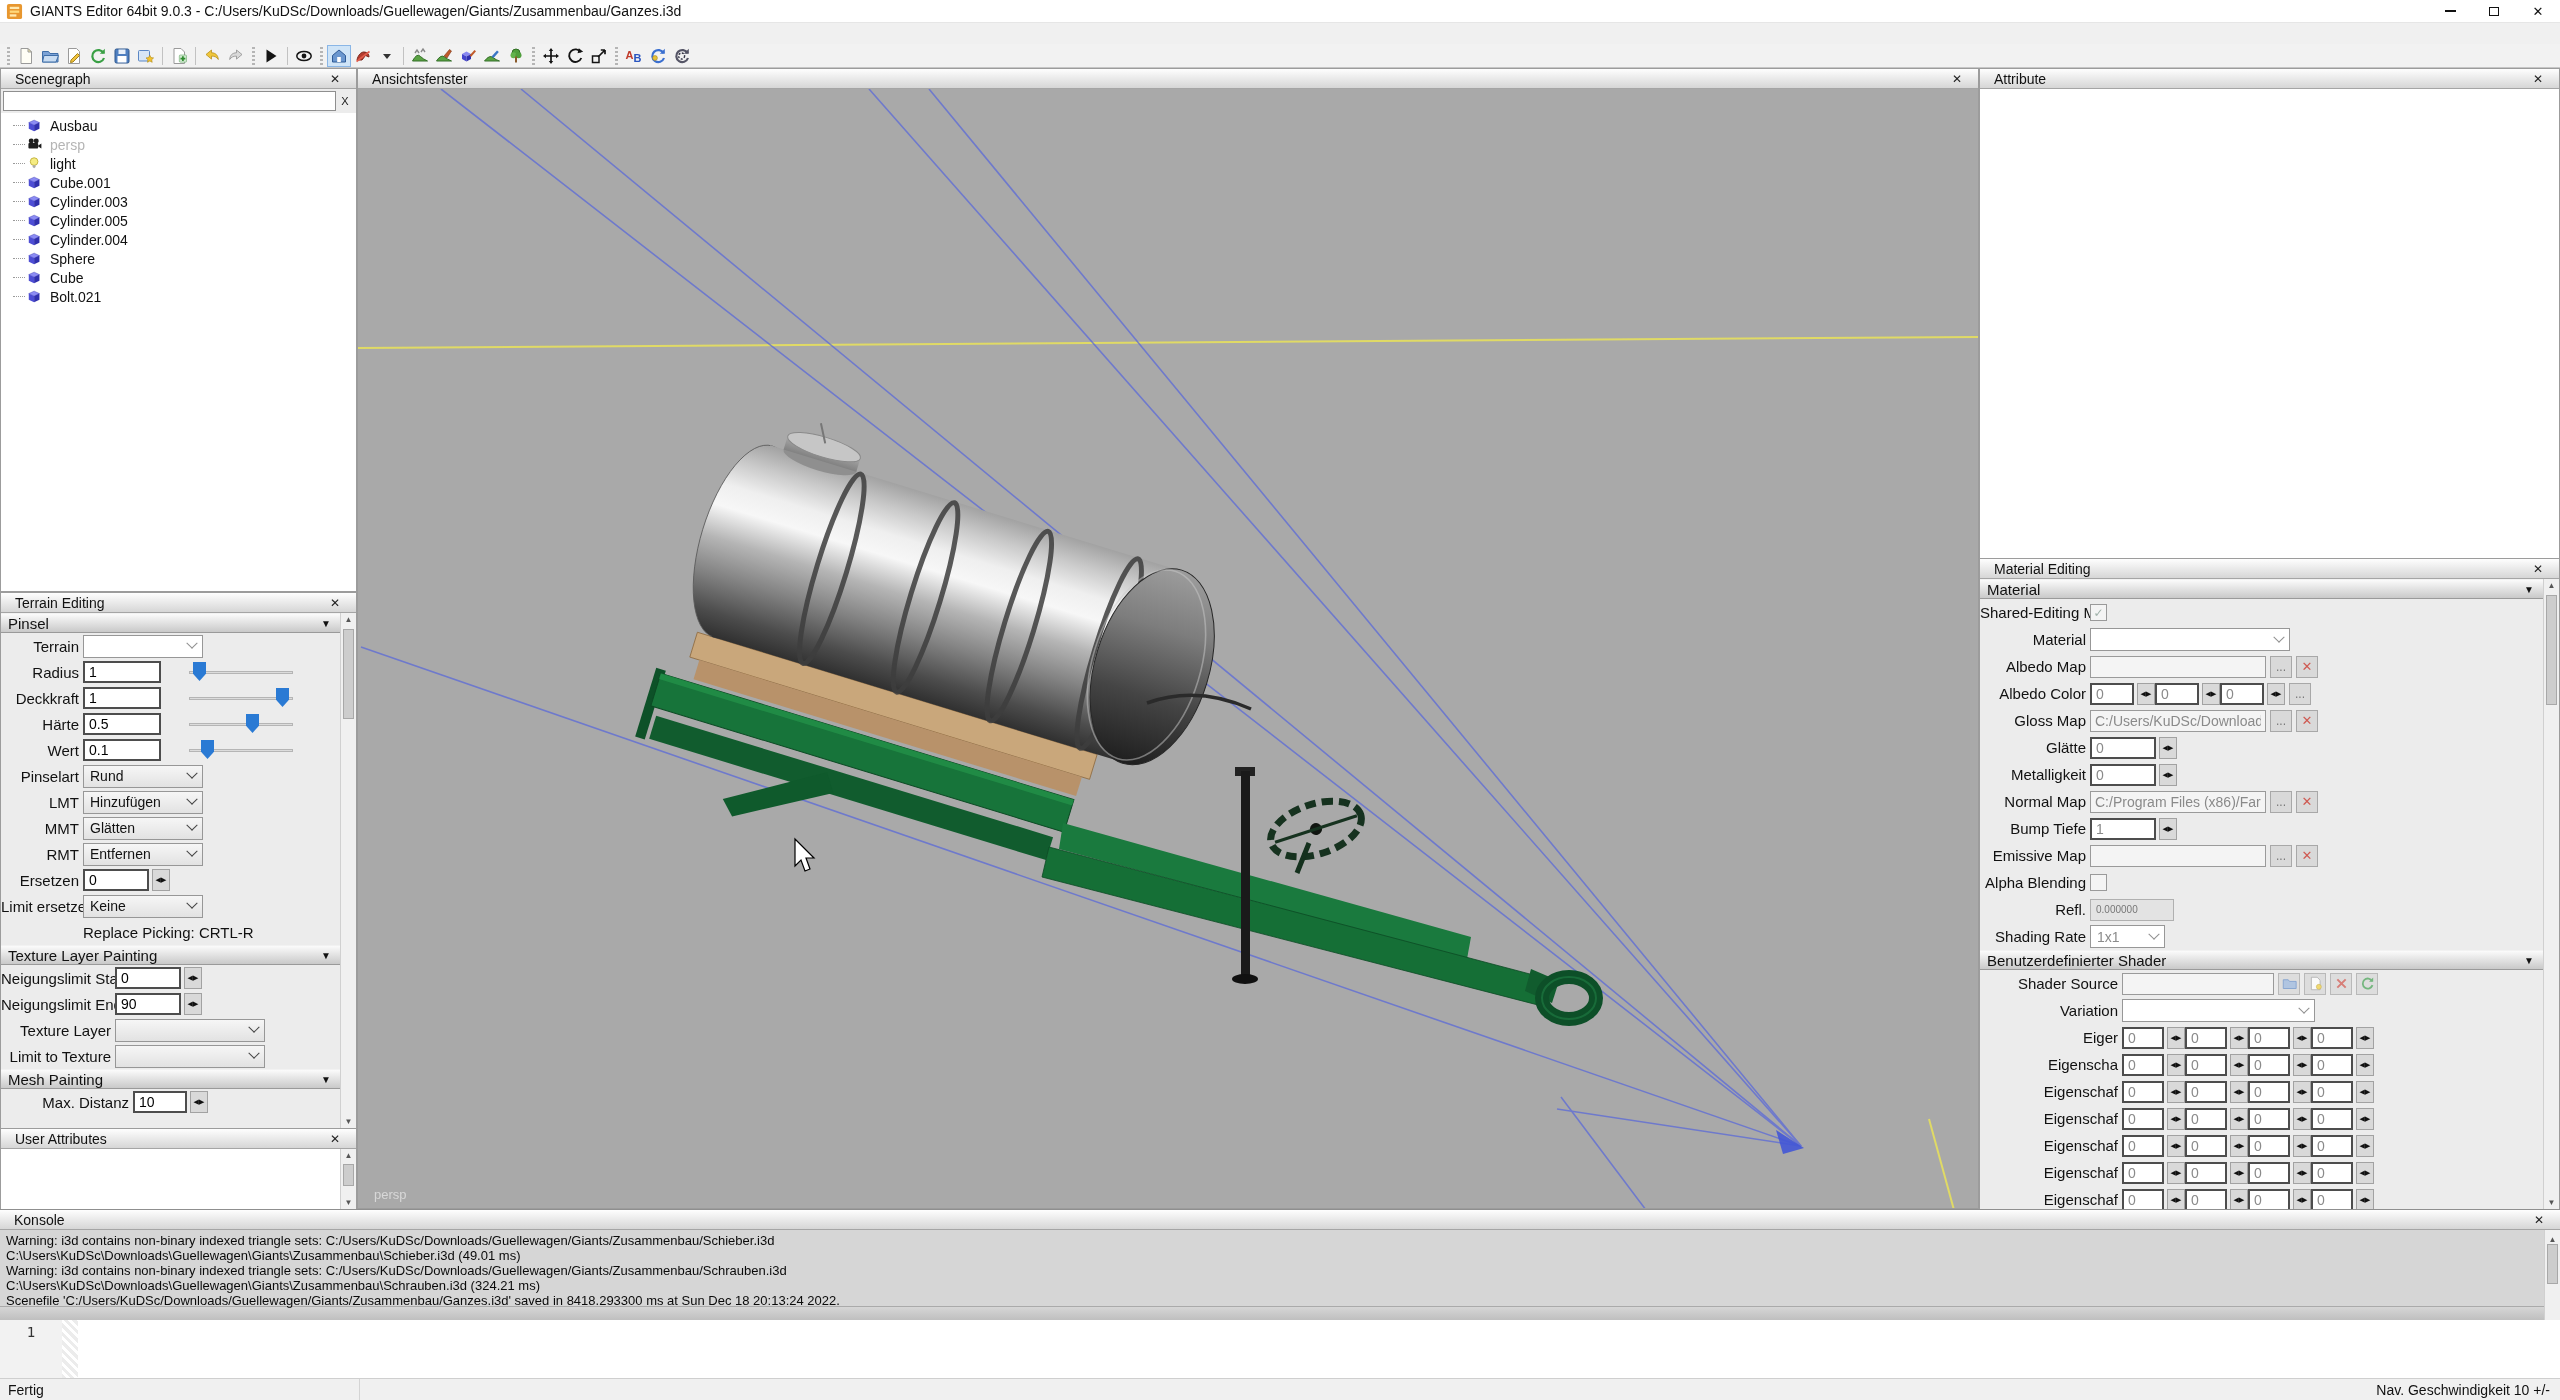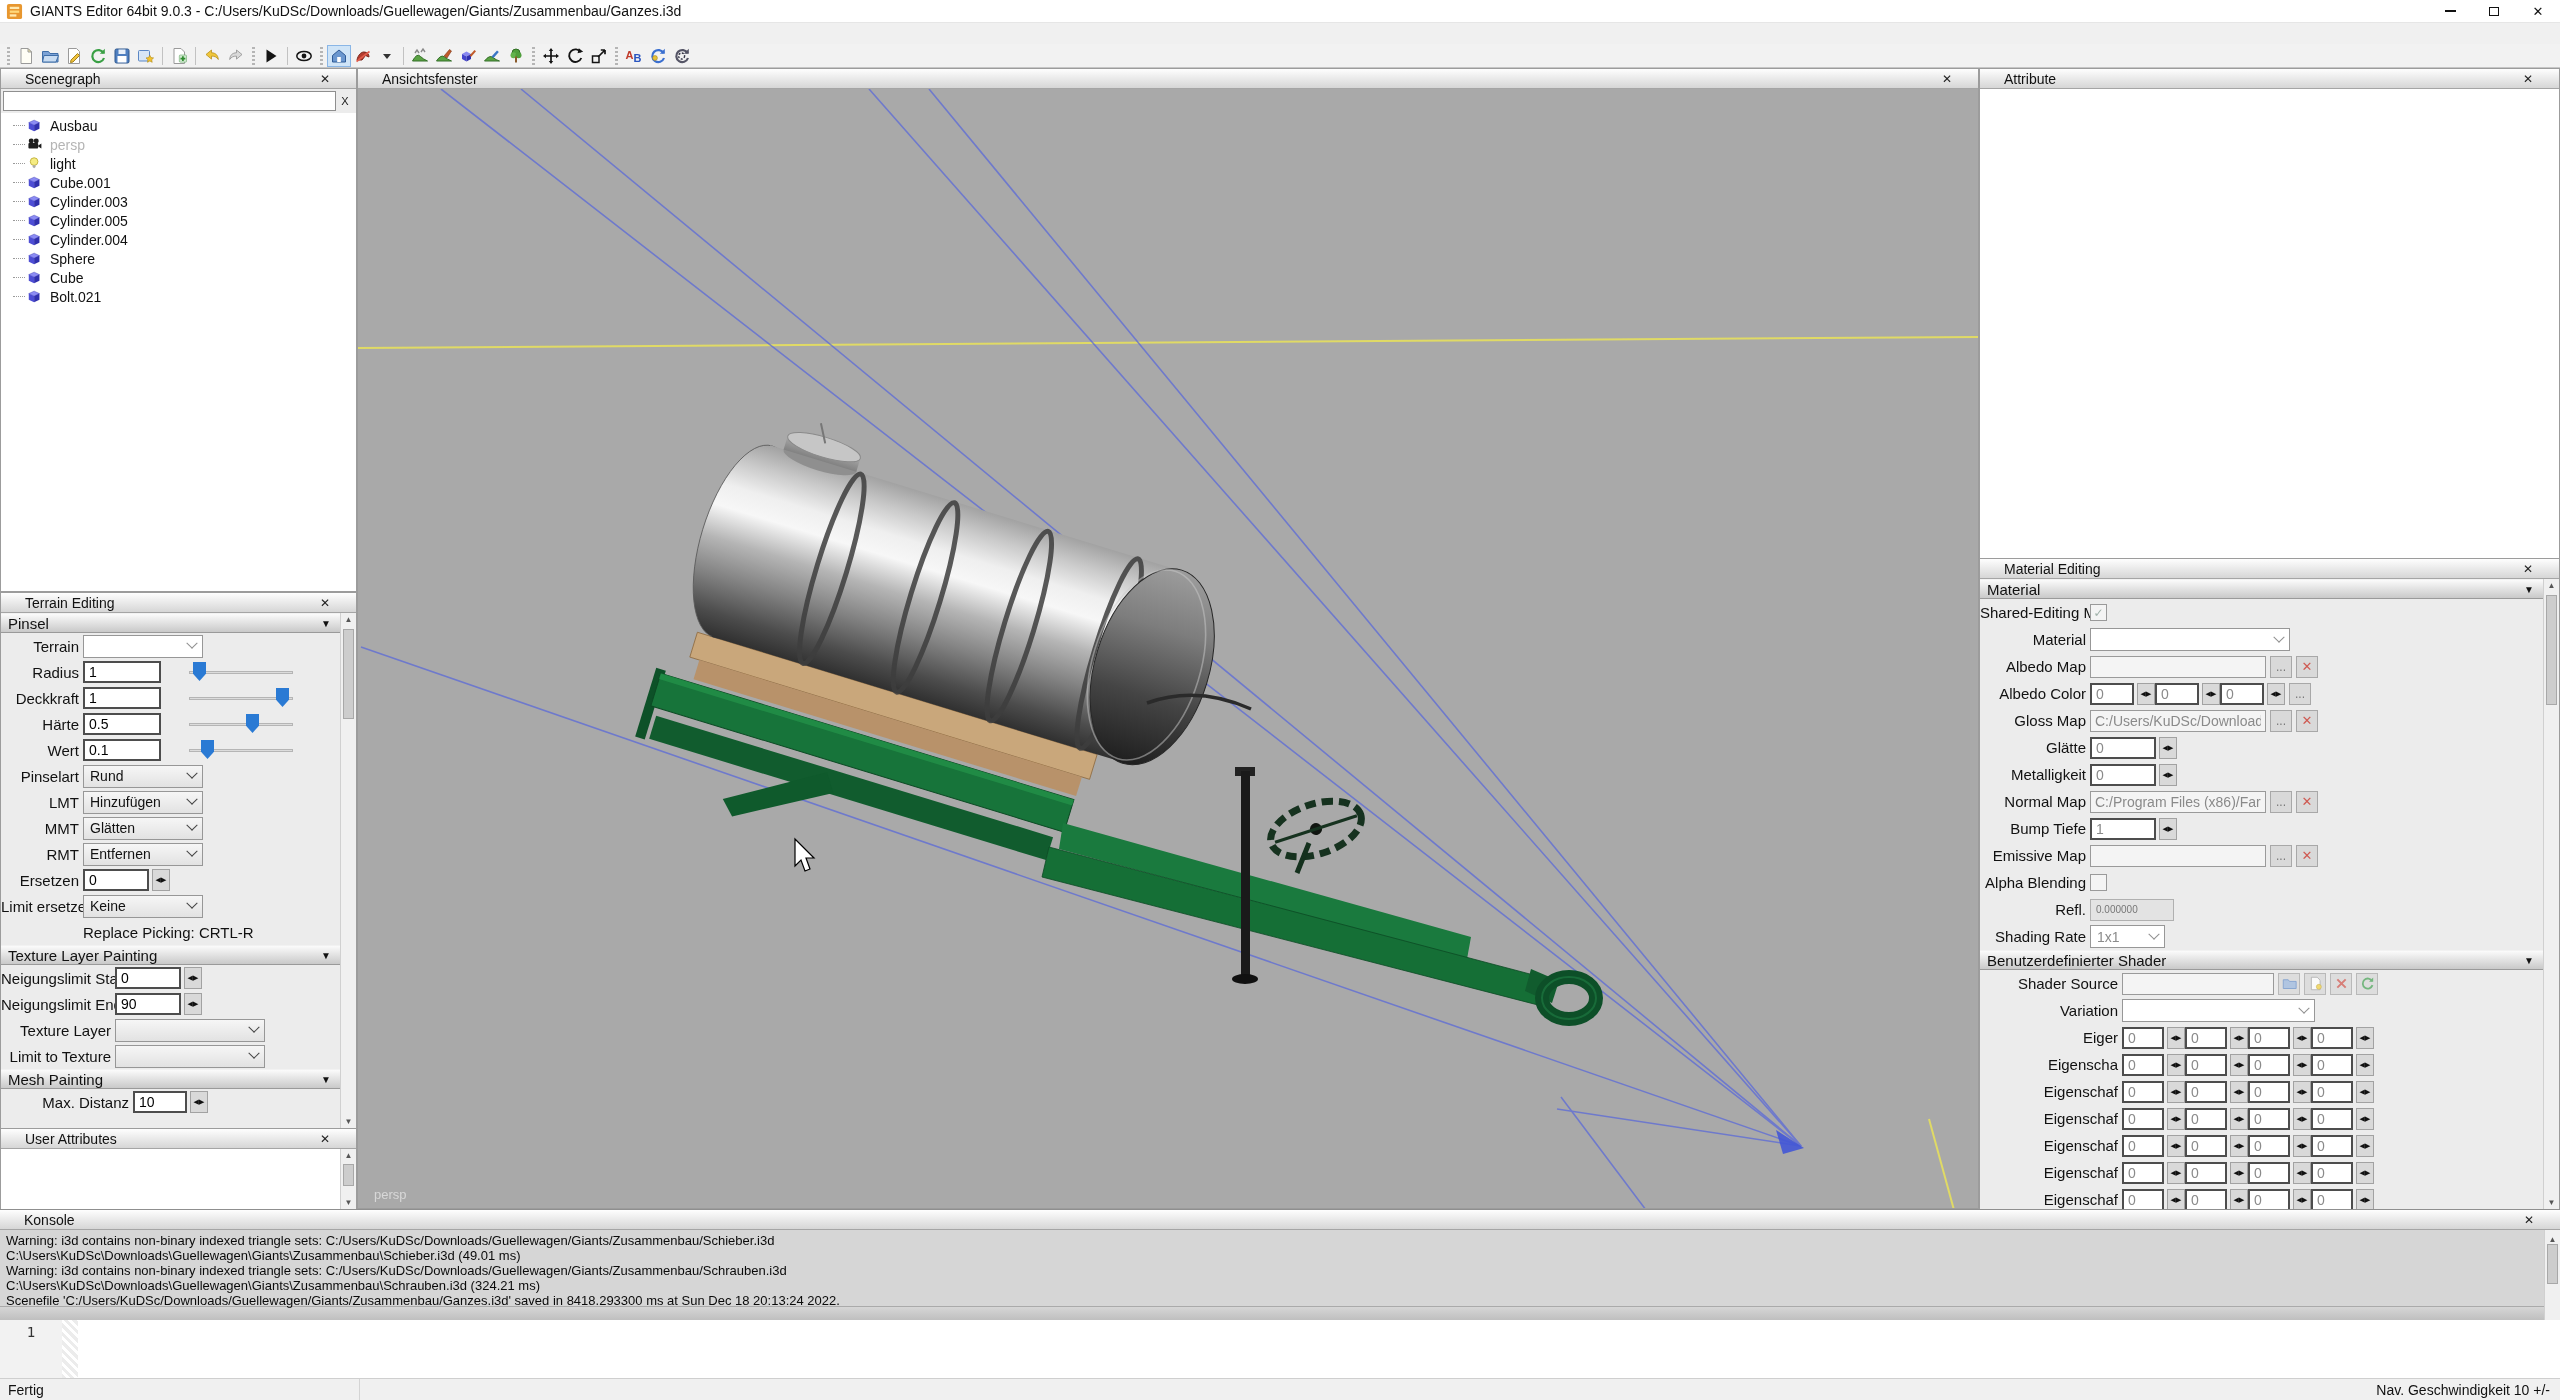--- a/index.html
+++ b/index.html
@@ -19,21 +19,21 @@
 
   #toolbar { position:absolute; top:44px; left:0; width:2560px; height:24px; background:#f2f2f2; border-bottom:1px solid #c6c6c6; display:flex; align-items:center; padding-left:3px; }
   .tb-btn { width:24px; height:22px; display:flex; align-items:center; justify-content:center; border:1px solid transparent; }
   .tb-btn.active { background:#cfe4f7; border:1px solid #8ab6e6; }
   .tb-sep { width:1px; height:18px; background:#c2c2c2; margin:0 4px; }
   .tb-grip { width:3px; height:18px; margin:0 4px; background:repeating-linear-gradient(to bottom,#b5b5b5 0 2px,transparent 2px 4px); }
   .icon { display:inline-flex; line-height:0; }
 
   
   .panel { position:absolute; border:1px solid #9c9c9c; background:#ececec; }
-  .panel-header { height:20px; background:linear-gradient(#fefefe,#d6d6d6); border-bottom:1px solid #a5a5a5; display:flex; align-items:center; font-size:14px; padding:0 24px; }
+  .panel-header { height:20px; background:linear-gradient(#fefefe,#d6d6d6); border-bottom:1px solid #a5a5a5; display:flex; align-items:center; font-size:14px; padding:0 14px; }
   .panel-close { margin-left:auto; font-size:12px; color:#222; padding:0 2px; }
   .section-bar { height:20px; background:linear-gradient(#fbfbfb,#c9c9c9); border-top:1px solid #f2f2f2; border-bottom:1px solid #9a9a9a; display:flex; align-items:center; font-size:15px; padding:0 7px; position:relative; }
   .filter-glyph { position:absolute; right:9px; font-size:10px; color:#111; }
 
   .vscroll { position:absolute; top:0; right:0; width:16px; bottom:0; background:#f0f0f0; border-left:1px solid #d0d0d0; font-size:8px; color:#555; text-align:center; }
   .vs-up { position:absolute; top:2px; left:0; right:0; }
   .vs-down { position:absolute; bottom:2px; left:0; right:0; }
   .vs-thumb { position:absolute; left:2px; width:11px; background:#cdcdcd; border:1px solid #a8a8a8; }
 
   

